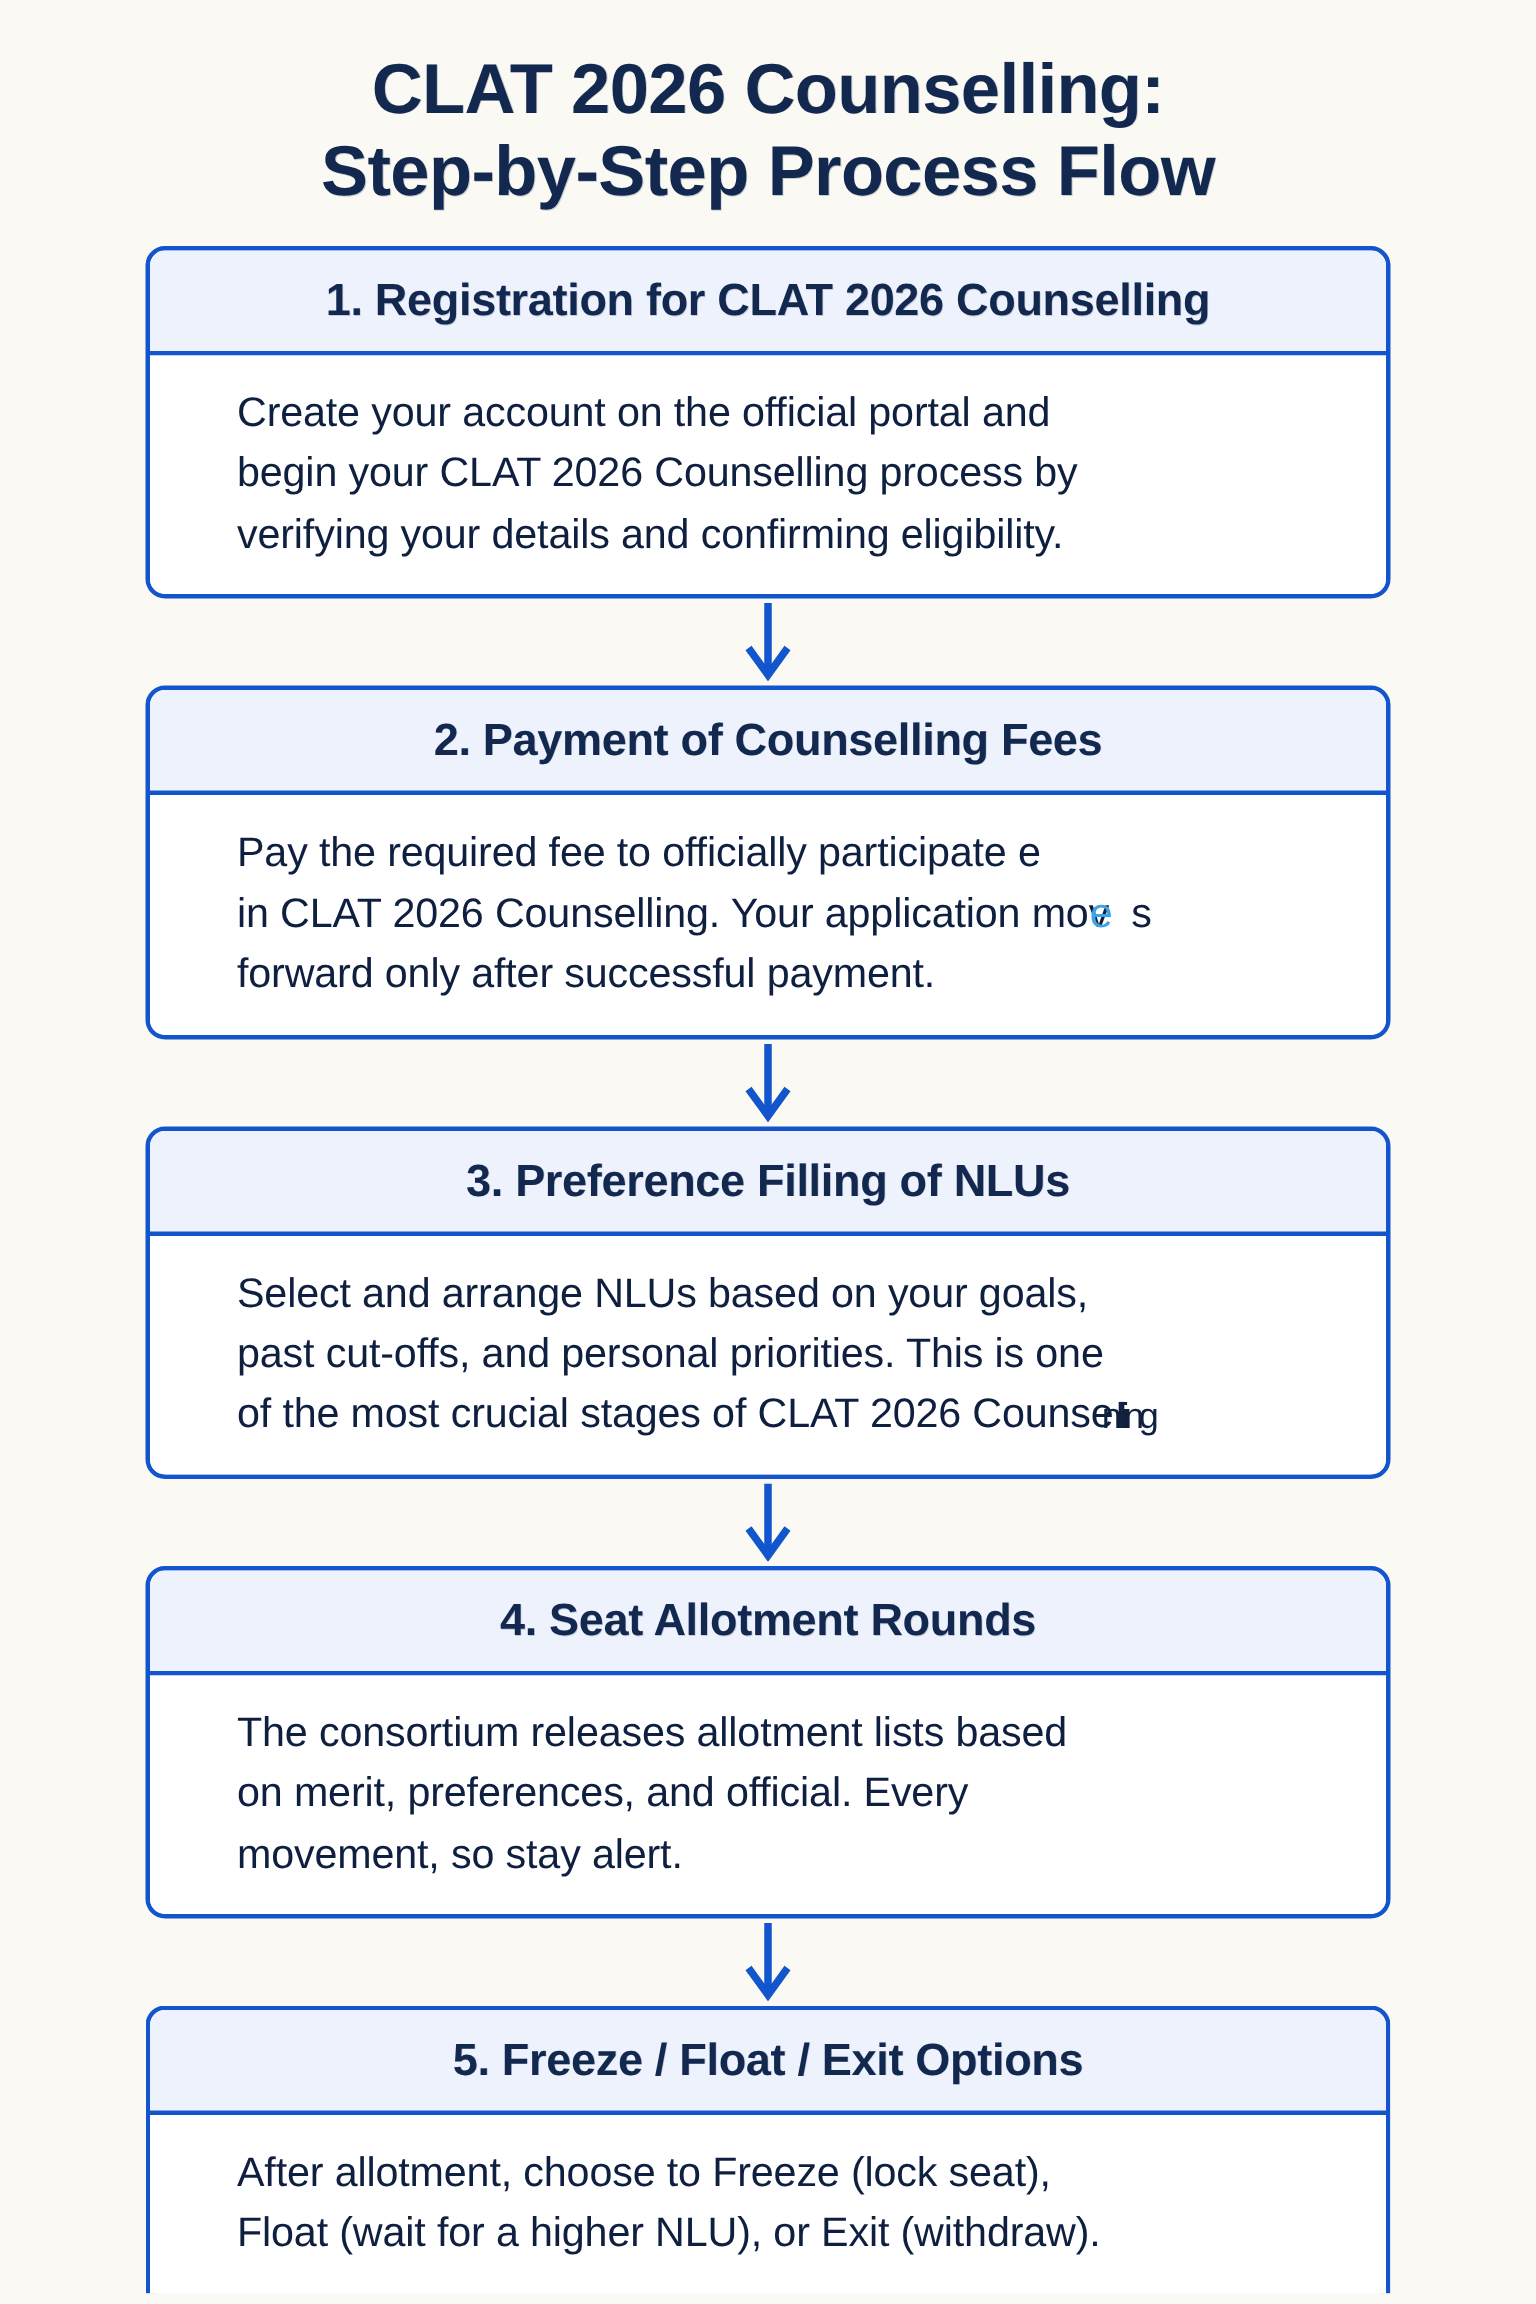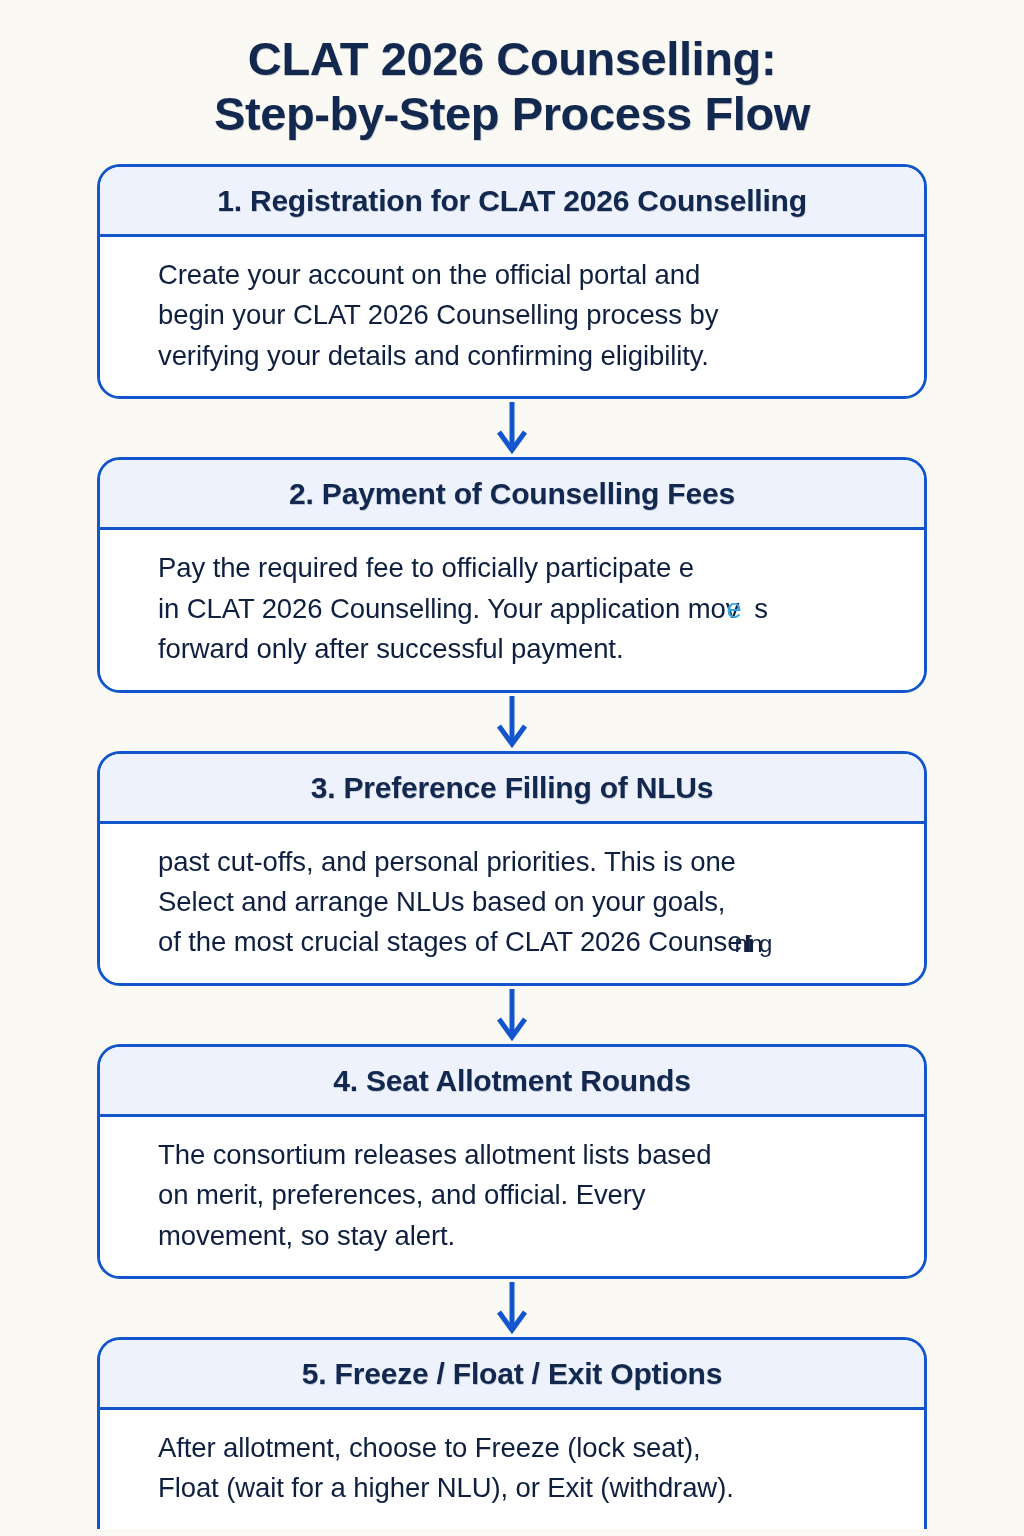--- a/index.html
+++ b/index.html
@@ -40,21 +40,21 @@
   
   .flow {
     width: 830px;
     margin: 0 auto;
     position: relative;
   }
 
   
   .card {
     border: 3px solid #1255cc;
-    border-radius: 23px;
+    border-radius: 13px;
     background: #ffffff;
     overflow: hidden;
     box-sizing: border-box;
     width: 830px;
   }
   .card-header {
     background: #eef2fd;
     border-bottom: 3px solid #1255cc;
     text-align: center;
     color: #12284f;
@@ -159,22 +159,22 @@
         <svg width="34" height="52" viewBox="0 0 34 52" aria-hidden="true">
           <line x1="17" y1="0" x2="17" y2="44" stroke="#1255cc" stroke-width="5"></line>
           <polyline points="4,30 17,48 30,30" fill="none" stroke="#1255cc" stroke-width="5" stroke-linejoin="miter" stroke-linecap="butt"></polyline>
         </svg>
       </span>
     </div>
 
     <div class="card">
       <div class="card-header">3. Preference Filling of NLUs</div>
       <div class="card-body">
+        <span class="body-line">Select and arrange NLUs based on your goals,</span>
         <span class="body-line">past cut-offs, and personal priorities. This is one</span>
-        <span class="body-line">Select and arrange NLUs based on your goals,</span>
         <span class="body-line"><span>of the most crucial stages of CLAT 2026 Counse</span><span class="artifact-overlap">nlling</span></span>
       </div>
     </div>
 
     <div class="arrow">
       <span>
         <svg width="34" height="52" viewBox="0 0 34 52" aria-hidden="true">
           <line x1="17" y1="0" x2="17" y2="44" stroke="#1255cc" stroke-width="5"></line>
           <polyline points="4,30 17,48 30,30" fill="none" stroke="#1255cc" stroke-width="5" stroke-linejoin="miter" stroke-linecap="butt"></polyline>
         </svg>

